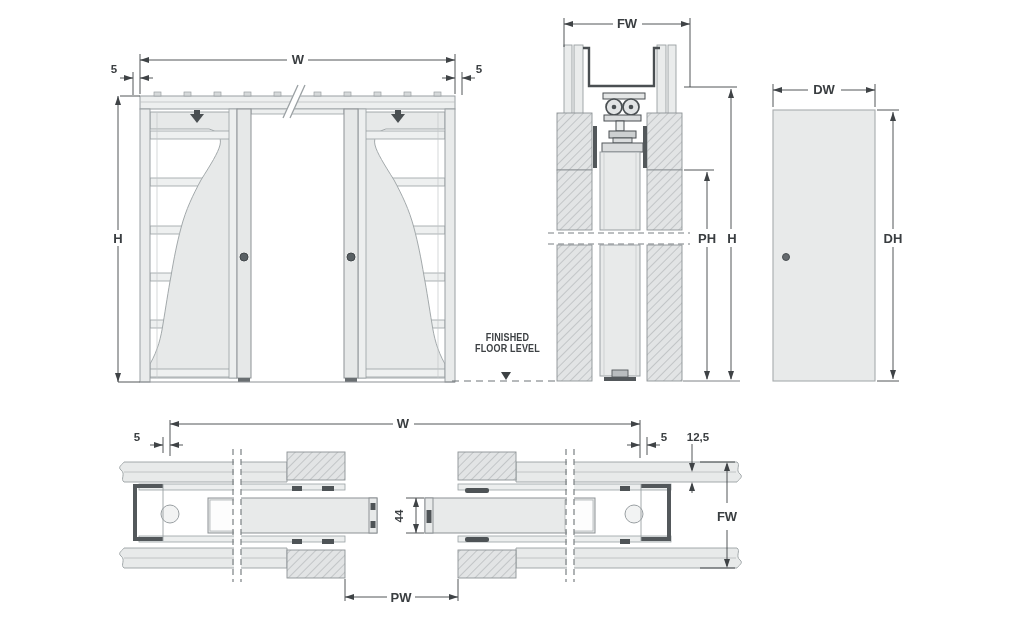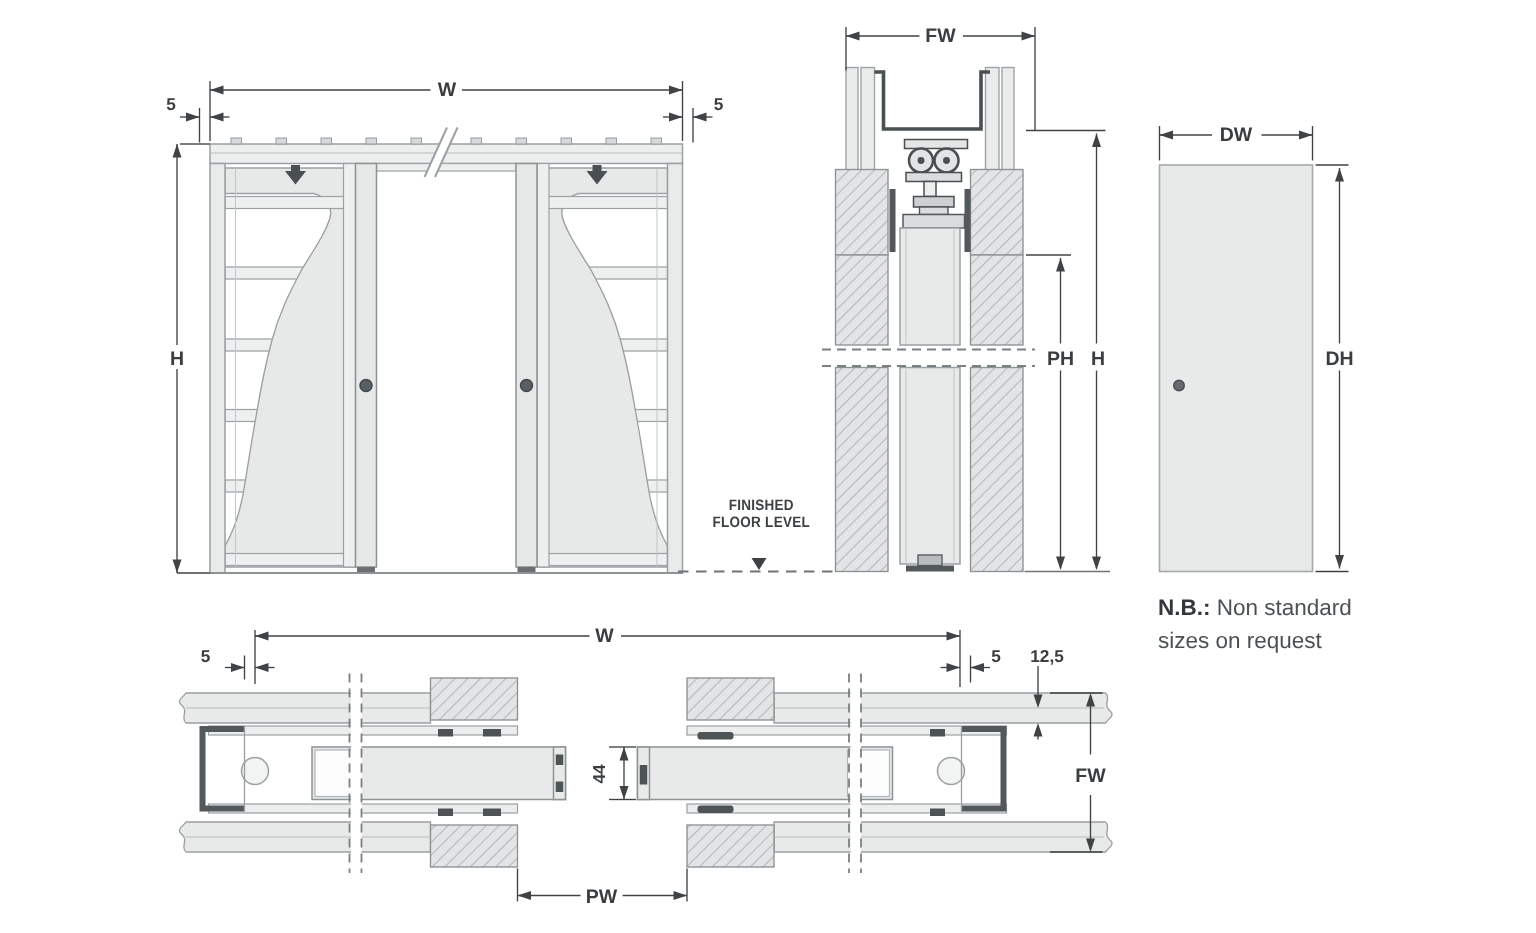--- a/index.html
+++ b/index.html
@@ -379,17 +379,13 @@
         <polygon points="727,568 724,559 730,559" fill="#3f4346"></polygon>
     <text class="dimtxt big" x="727" y="521" text-anchor="middle">FW</text>
   </g>
 </svg>
 
 <div id="floor-label">
   <div>FINISHED</div>
   <div>FLOOR LEVEL</div>
 </div>
 
-<div id="note">
-  <b>N.B.:</b>
-  <span> Non standard sizes on request</span>
 </div>
-</div>
 
 </body></html>

